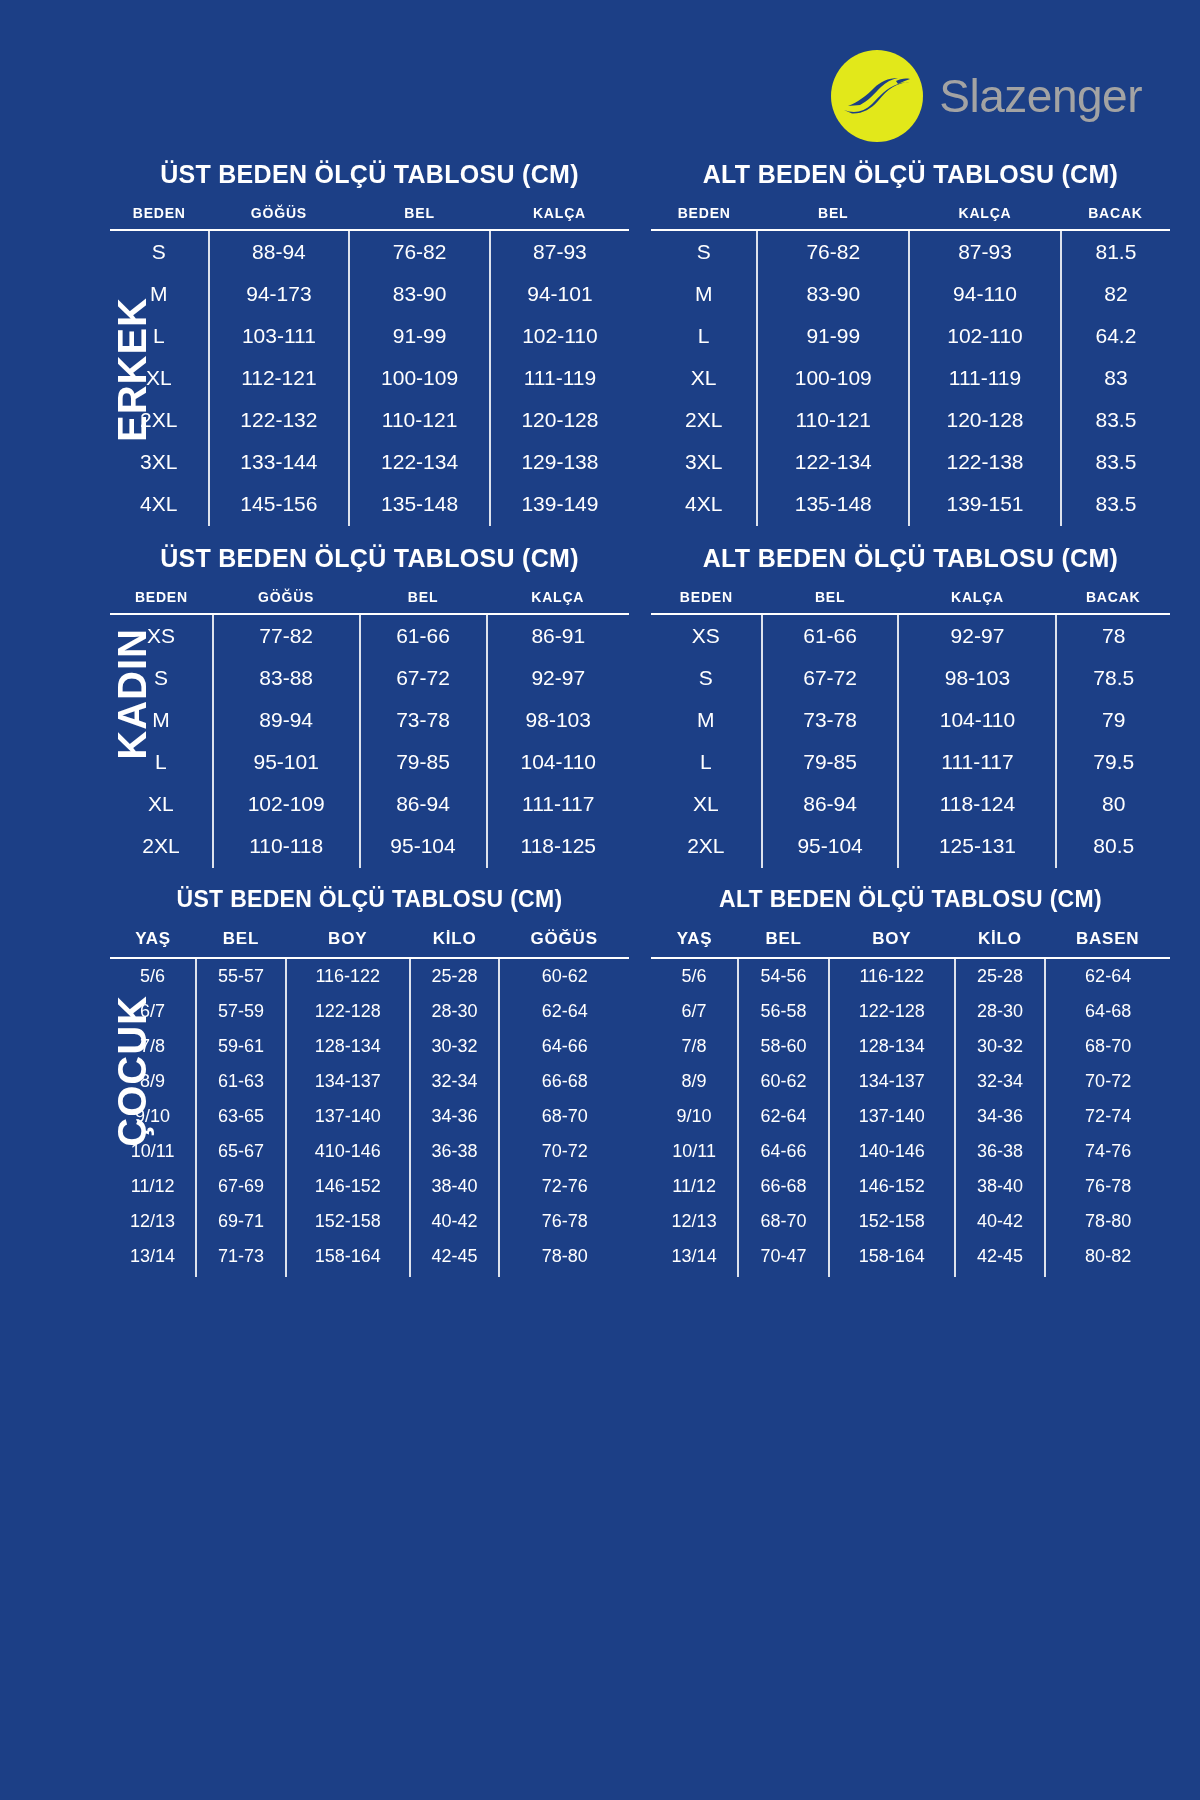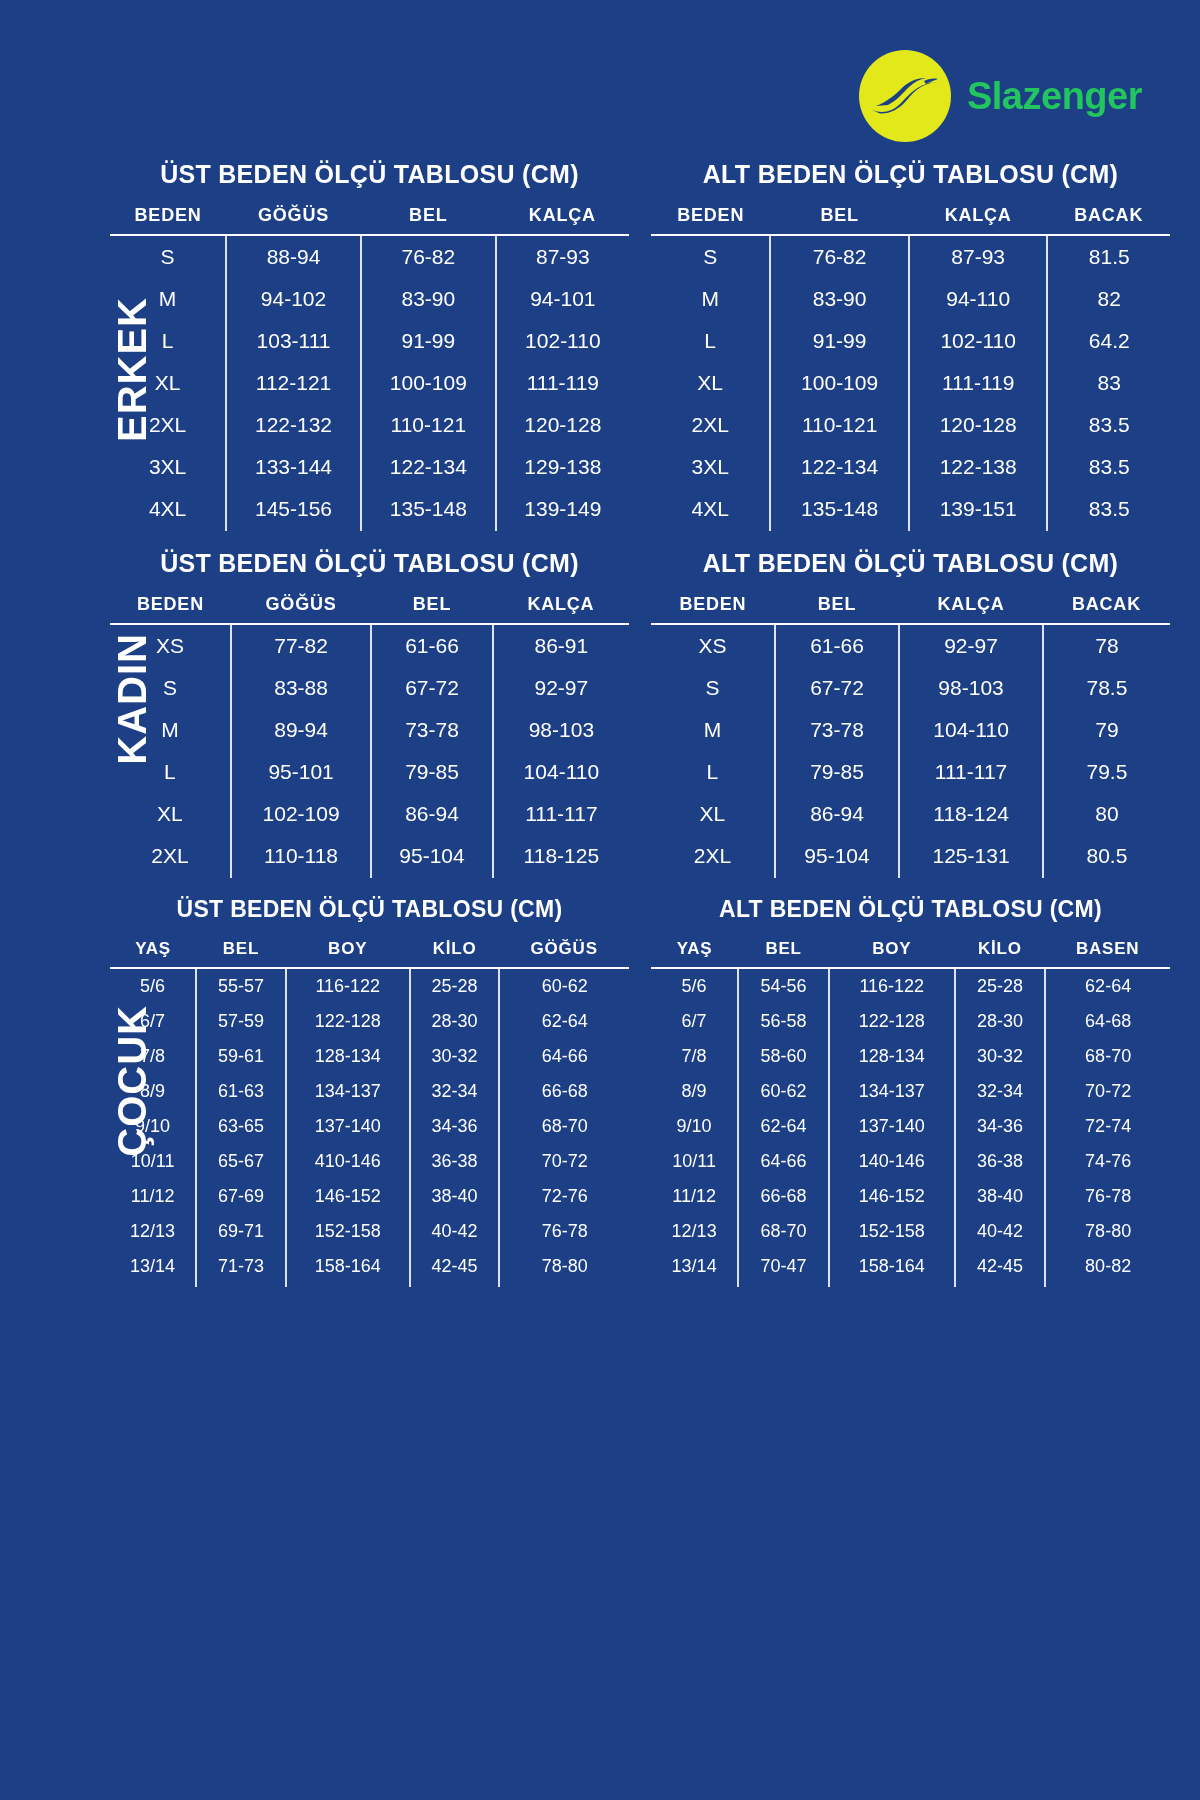--- a/index.html
+++ b/index.html
@@ -28,24 +28,24 @@
   .brand-mark {
     width: 92px;
     height: 92px;
     border-radius: 50%;
     background: #e2e81a;
     display: flex;
     align-items: center;
     justify-content: center;
   }
   .brand-name {
-    font-size: 38px;
-    font-weight: bold;
+    font-size: 46px;
+    font-weight: normal;
     letter-spacing: -0.5px;
-    color: #22c55e;
+    color: #a3a3a3;
   }
 
   
   .sheet {
     position: absolute;
     top: 160px;
     left: 0;
     width: 1200px;
   }
 
@@ -95,21 +95,21 @@
     text-align: center;
     margin-bottom: 16px;
     white-space: nowrap;
   }
 
   table {
     width: 100%;
     border-collapse: collapse;
   }
   th {
-    font-size: 18px;
+    font-size: 14px;
     font-weight: bold;
     letter-spacing: 0.8px;
     padding: 0 4px 8px 4px;
     border-bottom: 2px solid #ffffff;
     text-align: center;
     white-space: nowrap;
   }
   td {
     font-size: 21px;
     text-align: center;
@@ -167,21 +167,21 @@
             </thead>
           <tbody>
               <tr>
                 <td>S</td>
                 <td>88-94</td>
                 <td>76-82</td>
                 <td>87-93</td>
               </tr>
               <tr>
                 <td>M</td>
-                <td>94-102</td>
+                <td>94-173</td>
                 <td>83-90</td>
                 <td>94-101</td>
               </tr>
               <tr>
                 <td>L</td>
                 <td>103-111</td>
                 <td>91-99</td>
                 <td>102-110</td>
               </tr>
               <tr>

